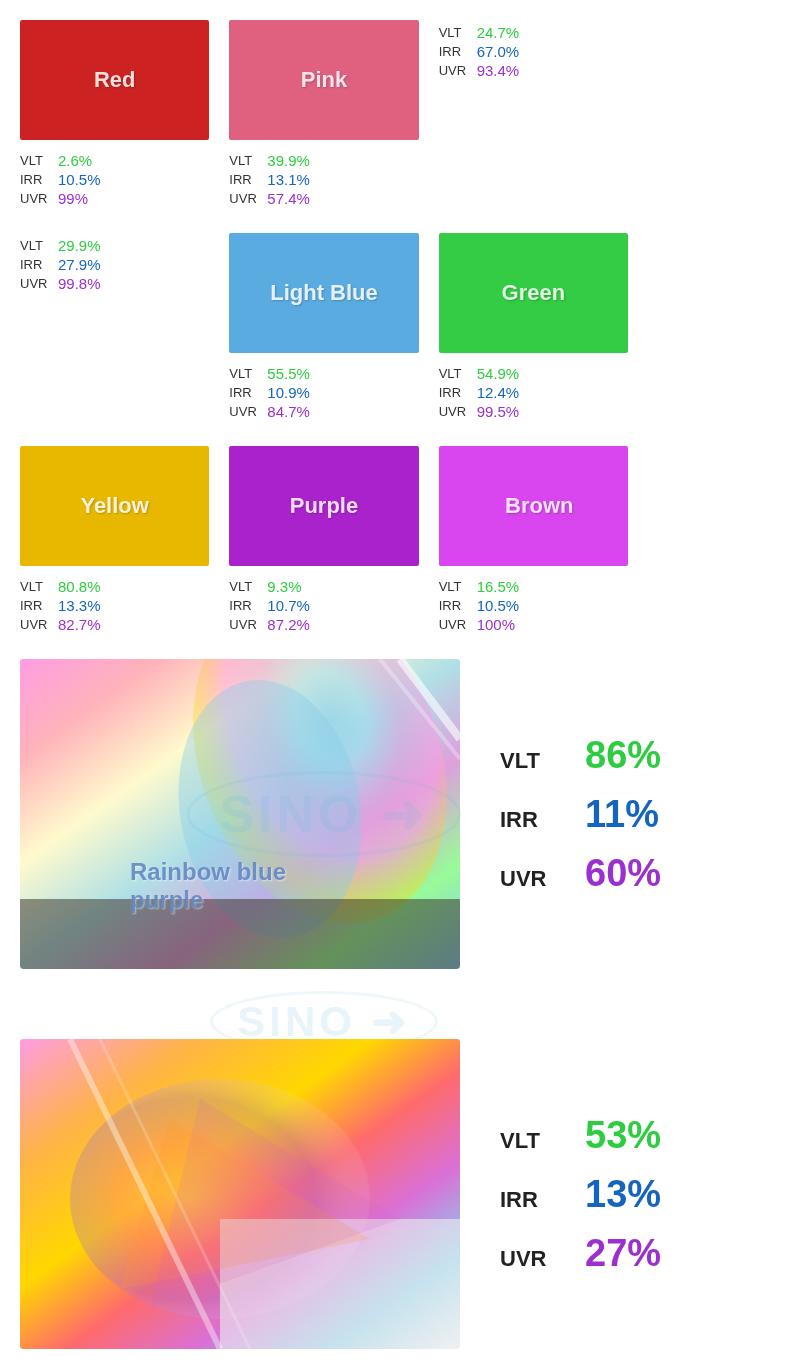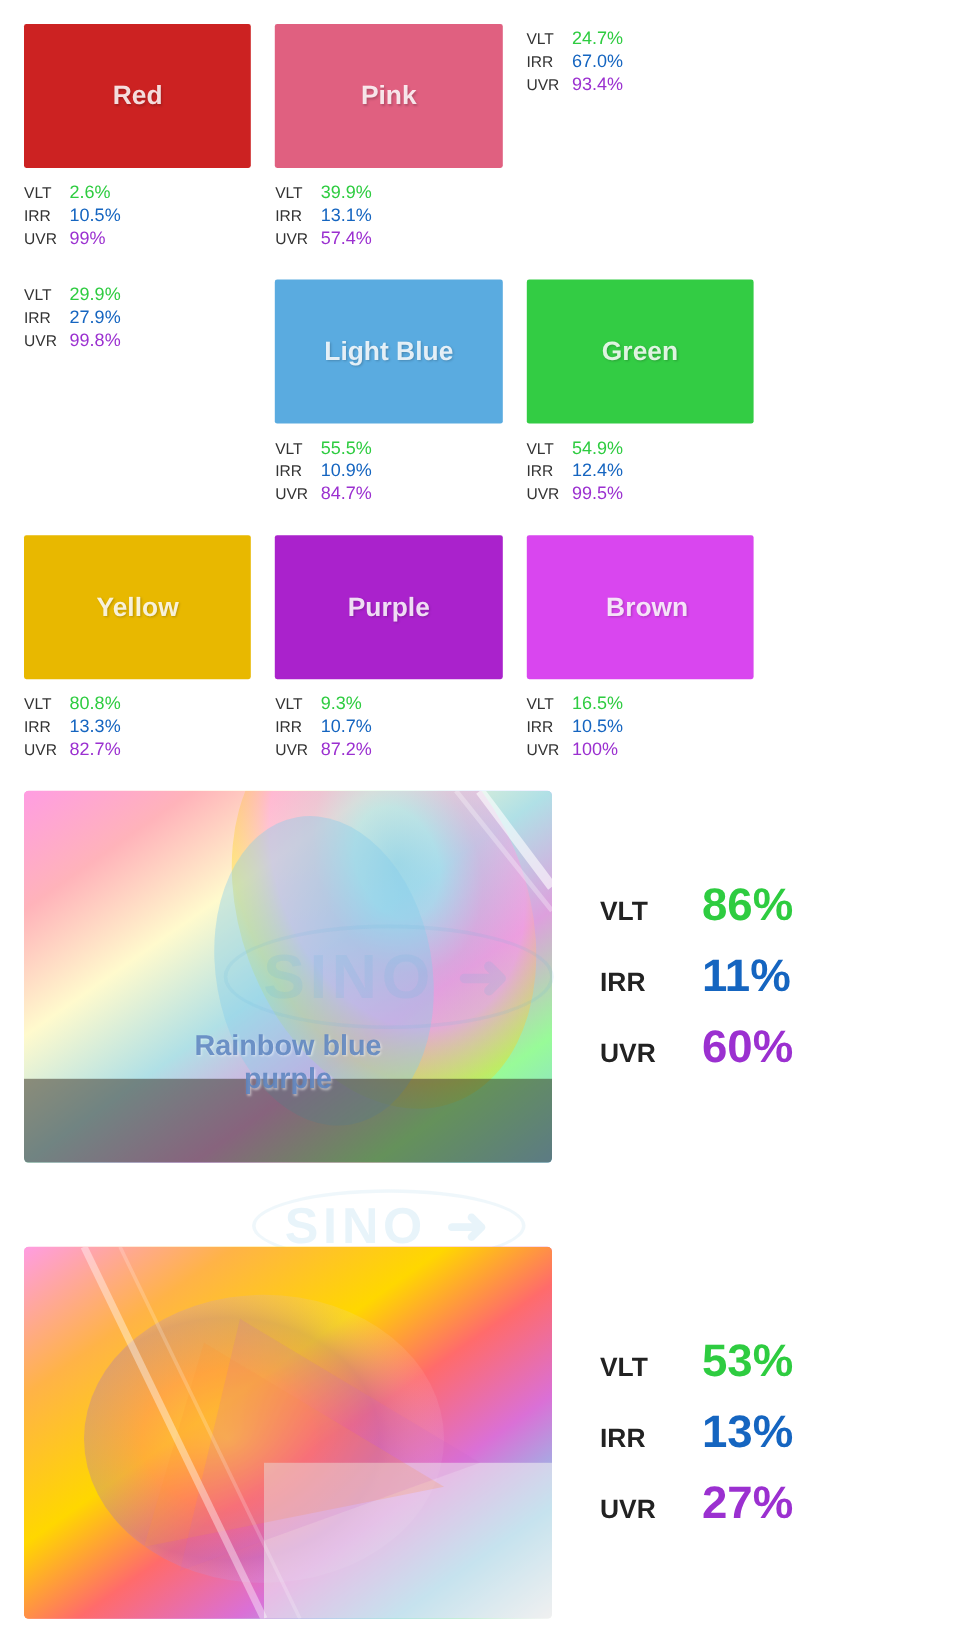--- a/index.html
+++ b/index.html
@@ -327,21 +327,21 @@
         <rect width="440" height="310" fill="url(#lg1)"></rect>
 
         <ellipse cx="300" cy="100" rx="120" ry="170" fill="url(#rg1)" opacity="0.7" transform="rotate(-20, 300, 100)"></ellipse>
         <ellipse cx="250" cy="150" rx="90" ry="130" fill="rgba(135,206,235,0.4)" transform="rotate(-10, 250, 150)"></ellipse>
 
         <rect x="0" y="240" width="440" height="70" fill="rgba(50,40,30,0.5)"></rect>
 
         <line x1="380" y1="0" x2="440" y2="80" stroke="rgba(255,255,255,0.6)" stroke-width="8"></line>
         <line x1="360" y1="0" x2="440" y2="100" stroke="rgba(255,255,255,0.3)" stroke-width="4"></line>
       </svg>
-      <div style="position:absolute; bottom:55px; left:50%; transform:translateX(-50%); text-align:center; z-index:6;">
+      <div style="position:absolute; bottom:55px; left:50%; transform:translateX(-50%); z-index:6;">
         <span style="font-size:24px; font-weight:bold; color:rgba(90,130,190,0.85); text-shadow:1px 1px 2px rgba(255,255,255,0.5);">Rainbow blue purple</span>
       </div>
     </div>
 
     <div class="rainbow-stats">
       <div class="rainbow-stat-row">
         <span class="rainbow-stat-label">VLT</span>
         <span class="rainbow-stat-value green" style="font-size:38px;">86%</span>
       </div>
       <div class="rainbow-stat-row">

